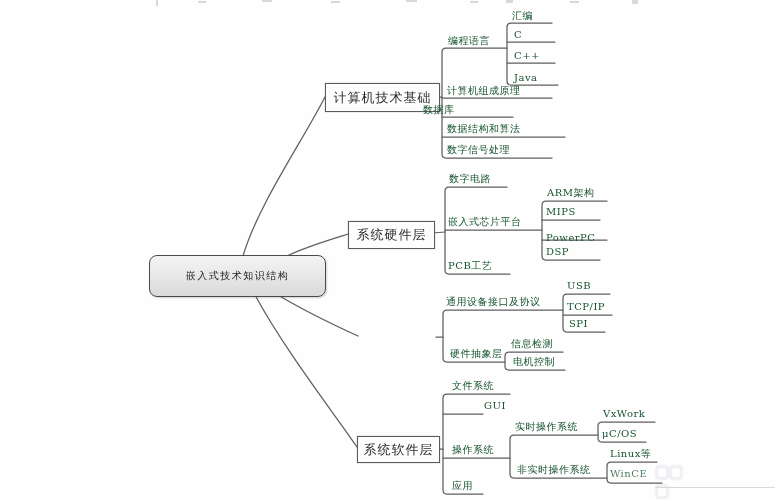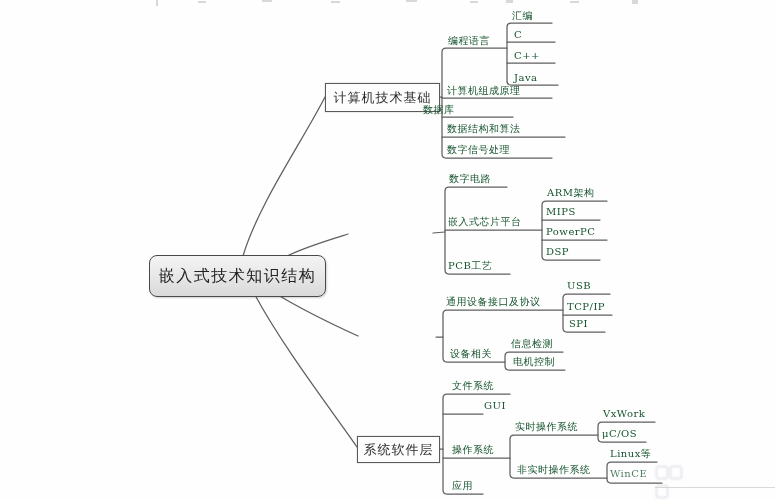--- a/index.html
+++ b/index.html
@@ -18,21 +18,21 @@
   .box{
     position:absolute;display:flex;align-items:center;justify-content:center;
     border:1.4px solid #5a5a5a;border-radius:0;background:#fdfdfd;
     font-size:13px;white-space:nowrap;letter-spacing:1px;color:#2b2b2b;
     box-shadow:0 0 0 0.4px rgba(90,90,90,.25);
   }
   .rootbox{
     position:absolute;display:flex;align-items:center;justify-content:center;
     border:1.6px solid #4a4a4a;border-radius:8px;
     background:linear-gradient(180deg,#f4f4f4 0%,#e6e6e6 55%,#d9d9d9 100%);
-    font-size:16px;letter-spacing:1.5px;color:#222;white-space:nowrap;
+    font-size:10px;letter-spacing:1.5px;color:#222;white-space:nowrap;
     box-shadow:1px 1px 2px rgba(0,0,0,.18);
     text-align:right;
   }
   .artifact{position:absolute;background:#9a9a9a;opacity:.38;}
   .wm{
     position:absolute;left:656px;top:466px;width:40px;height:15px;
     filter:blur(1.2px);opacity:.4;
   }
   .wm i{display:inline-block;width:10px;height:11px;margin-right:2px;
     border:1.5px solid #8f86a8;border-radius:2px;vertical-align:top;}
@@ -100,47 +100,50 @@
     </g>
   </svg>
 
   <div class="rootbox" style="left:149px;top:255px;width:175px;height:40px;">
     <span>嵌入式技术知识结构</span>
   </div>
 
   <div class="box" style="left:325px;top:83px;width:113px;height:27px;">
     <span>计算机技术基础</span>
   </div>
+  <div class="box" style="left:348px;top:221px;width:85px;height:26px;">
+    <span>系统硬件层</span>
+  </div>
   <div class="box" style="left:357px;top:436px;width:81px;height:25px;">
     <span>系统软件层</span>
   </div>
 
   <div class="node" style="left:448px;top:33px;">编程语言</div>
   <div class="node" style="left:512px;top:8px;">汇编</div>
   <div class="node" style="left:514px;top:27px;">C</div>
   <div class="node" style="left:514px;top:48px;">C++</div>
   <div class="node" style="left:514px;top:70px;">Java</div>
   <div class="node" style="left:447px;top:83px;">计算机组成原理</div>
   <div class="node" style="left:423px;top:102px;">数据库</div>
   <div class="node" style="left:447px;top:121px;">数据结构和算法</div>
   <div class="node" style="left:447px;top:142px;">数字信号处理</div>
 
   <div class="node" style="left:449px;top:171px;">数字电路</div>
   <div class="node" style="left:448px;top:214px;">嵌入式芯片平台</div>
   <div class="node" style="left:547px;top:185px;">ARM架构</div>
   <div class="node" style="left:546px;top:204px;">MIPS</div>
-  <div class="node" style="left:546px;top:224px;">PowerPC</div>
+  <div class="node" style="left:546px;top:230px;">PowerPC</div>
   <div class="node" style="left:546px;top:244px;">DSP</div>
   <div class="node" style="left:448px;top:258px;">PCB工艺</div>
 
   <div class="node" style="left:446px;top:294px;">通用设备接口及协议</div>
   <div class="node" style="left:567px;top:278px;">USB</div>
   <div class="node" style="left:567px;top:299px;">TCP/IP</div>
   <div class="node" style="left:569px;top:316px;">SPI</div>
-  <div class="node" style="left:450px;top:346px;">设备相关</div>
+  <div class="node" style="left:450px;top:346px;">硬件抽象层</div>
   <div class="node" style="left:511px;top:336px;">信息检测</div>
   <div class="node" style="left:513px;top:354px;">电机控制</div>
 
   <div class="node" style="left:452px;top:378px;">文件系统</div>
   <div class="node" style="left:452px;top:398px;margin-left:32px;">GUI</div>
   <div class="node" style="left:452px;top:442px;">操作系统</div>
   <div class="node" style="left:515px;top:419px;">实时操作系统</div>
   <div class="node" style="left:603px;top:406px;">VxWork</div>
   <div class="node" style="left:602px;top:426px;">μC/OS</div>
   <div class="node" style="left:517px;top:462px;">非实时操作系统</div>

